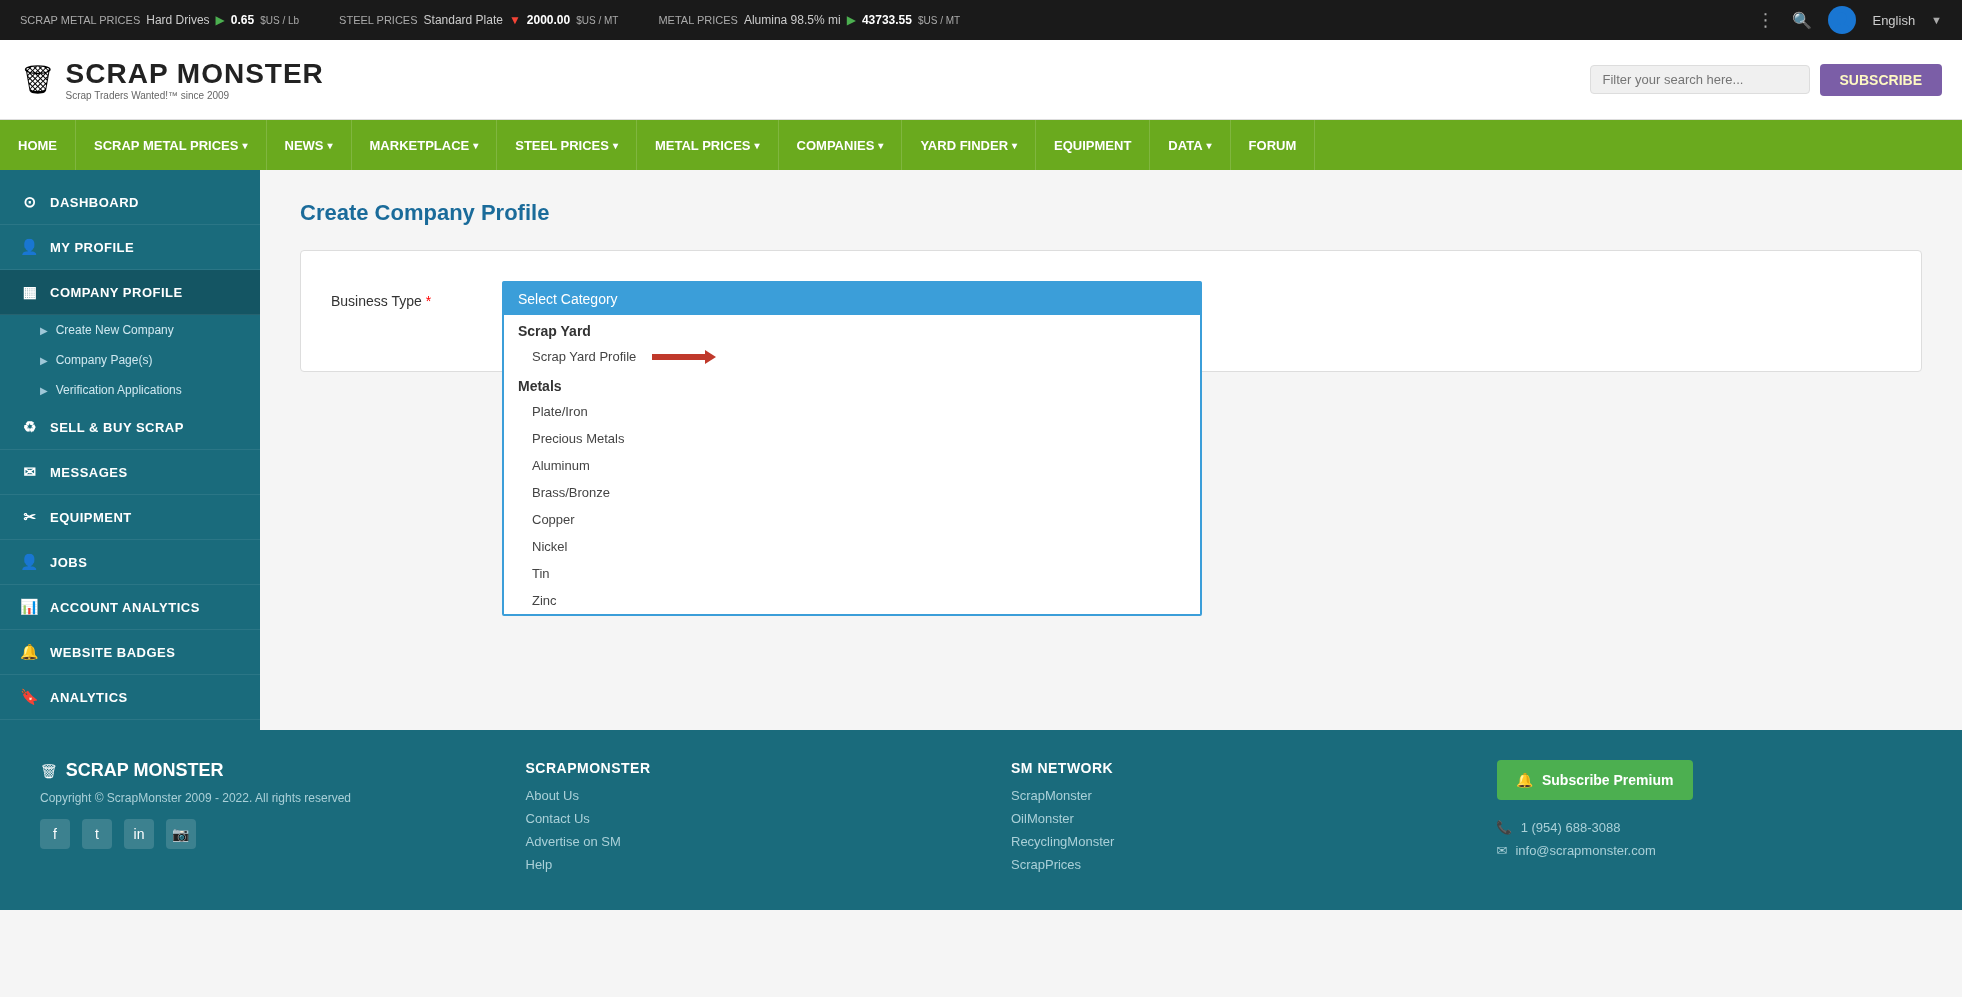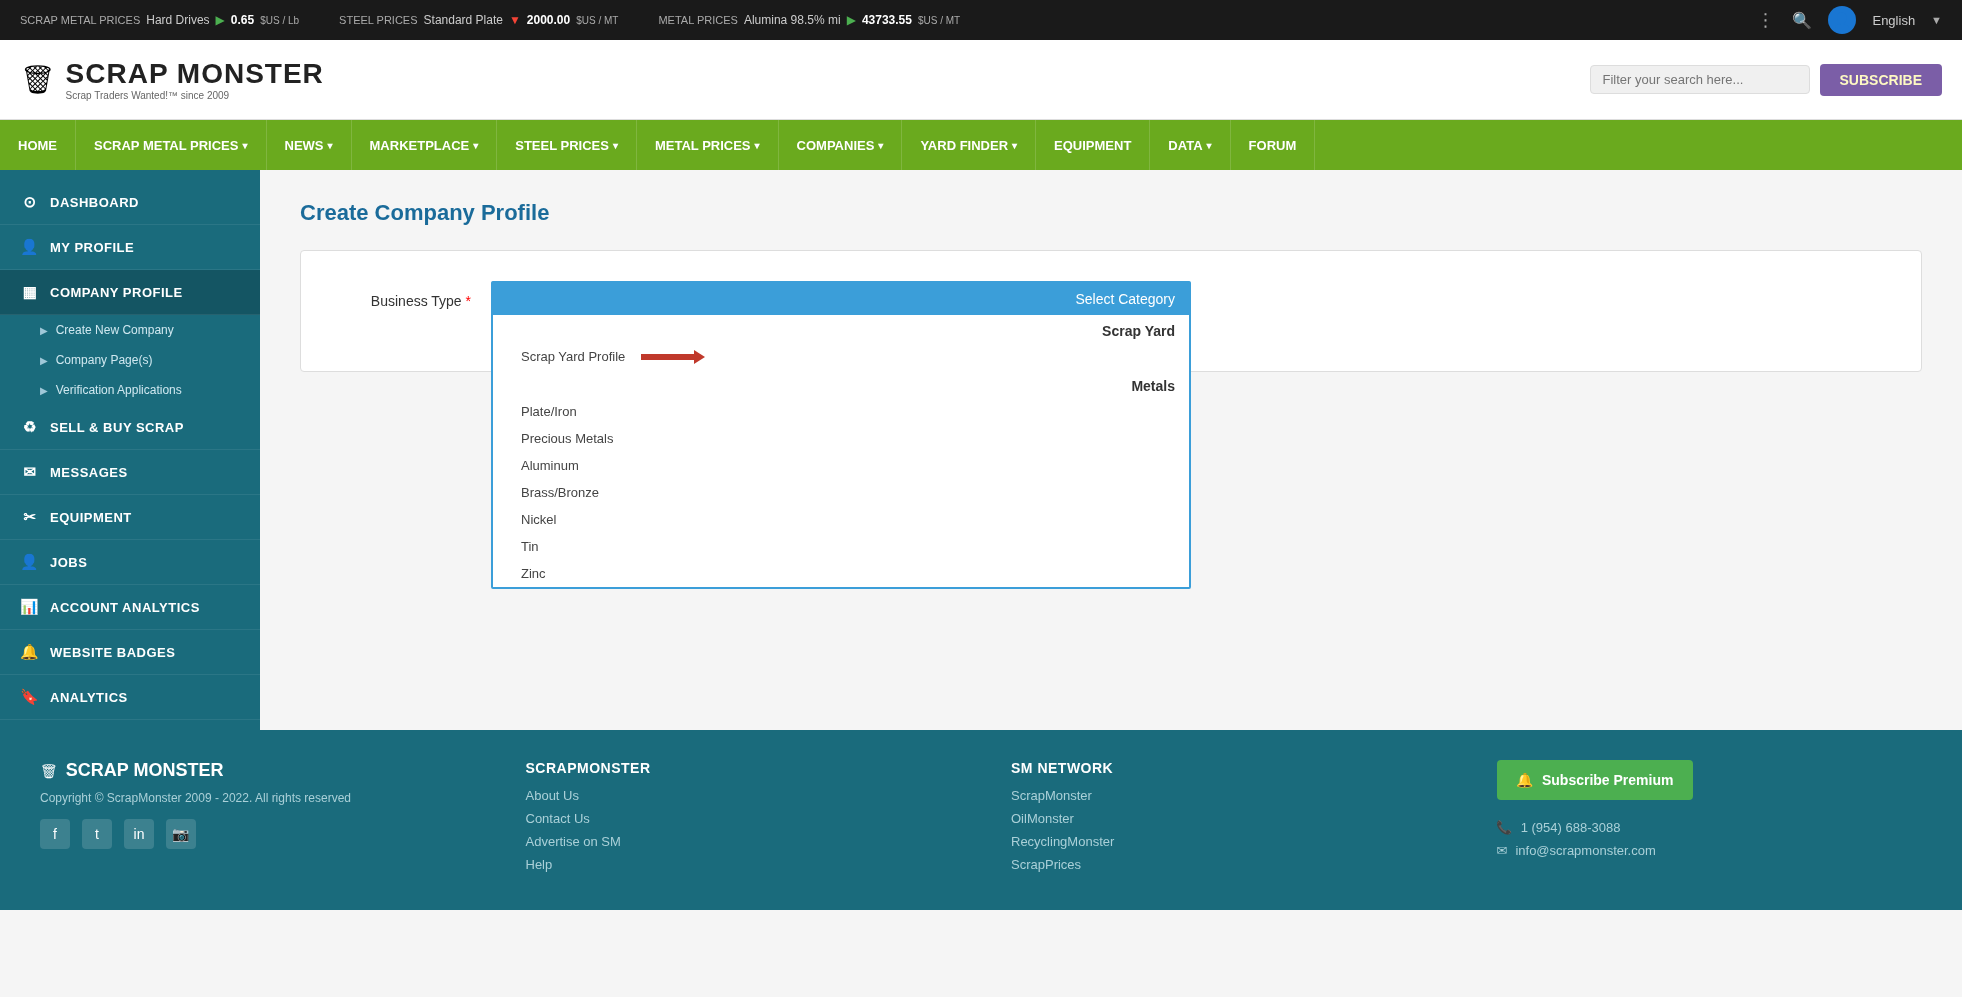--- a/index.html
+++ b/index.html
@@ -141,23 +141,22 @@
     .form-section {
       background: #fff;
       border: 1px solid #ddd;
       border-radius: 4px;
       padding: 30px;
       margin-bottom: 10px;
     }
     .form-row {
       display: flex;
       align-items: center;
-      gap: 20px;
+      gap: 31px;
       margin-bottom: 20px;
-      text-align: right;
     }
     .form-label {
       font-size: 14px;
       color: #333;
       min-width: 140px;
     }
     .form-label .required { color: #f00; }
     .select-field {
       flex: 1;
       max-width: 700px;
@@ -413,20 +412,23 @@
             <div class="dd-item">
                 <span>Precious Metals</span>
               </div>
             <div class="dd-item">
                 <span>Aluminum</span>
               </div>
             <div class="dd-item">
                 <span>Brass/Bronze</span>
               </div>
             <div class="dd-item">
+                <span>Copper</span>
+              </div>
+            <div class="dd-item">
                 <span>Nickel</span>
               </div>
             <div class="dd-item">
                 <span>Tin</span>
               </div>
             <div class="dd-item">
                 <span>Zinc</span>
               </div>
 
           </div>

